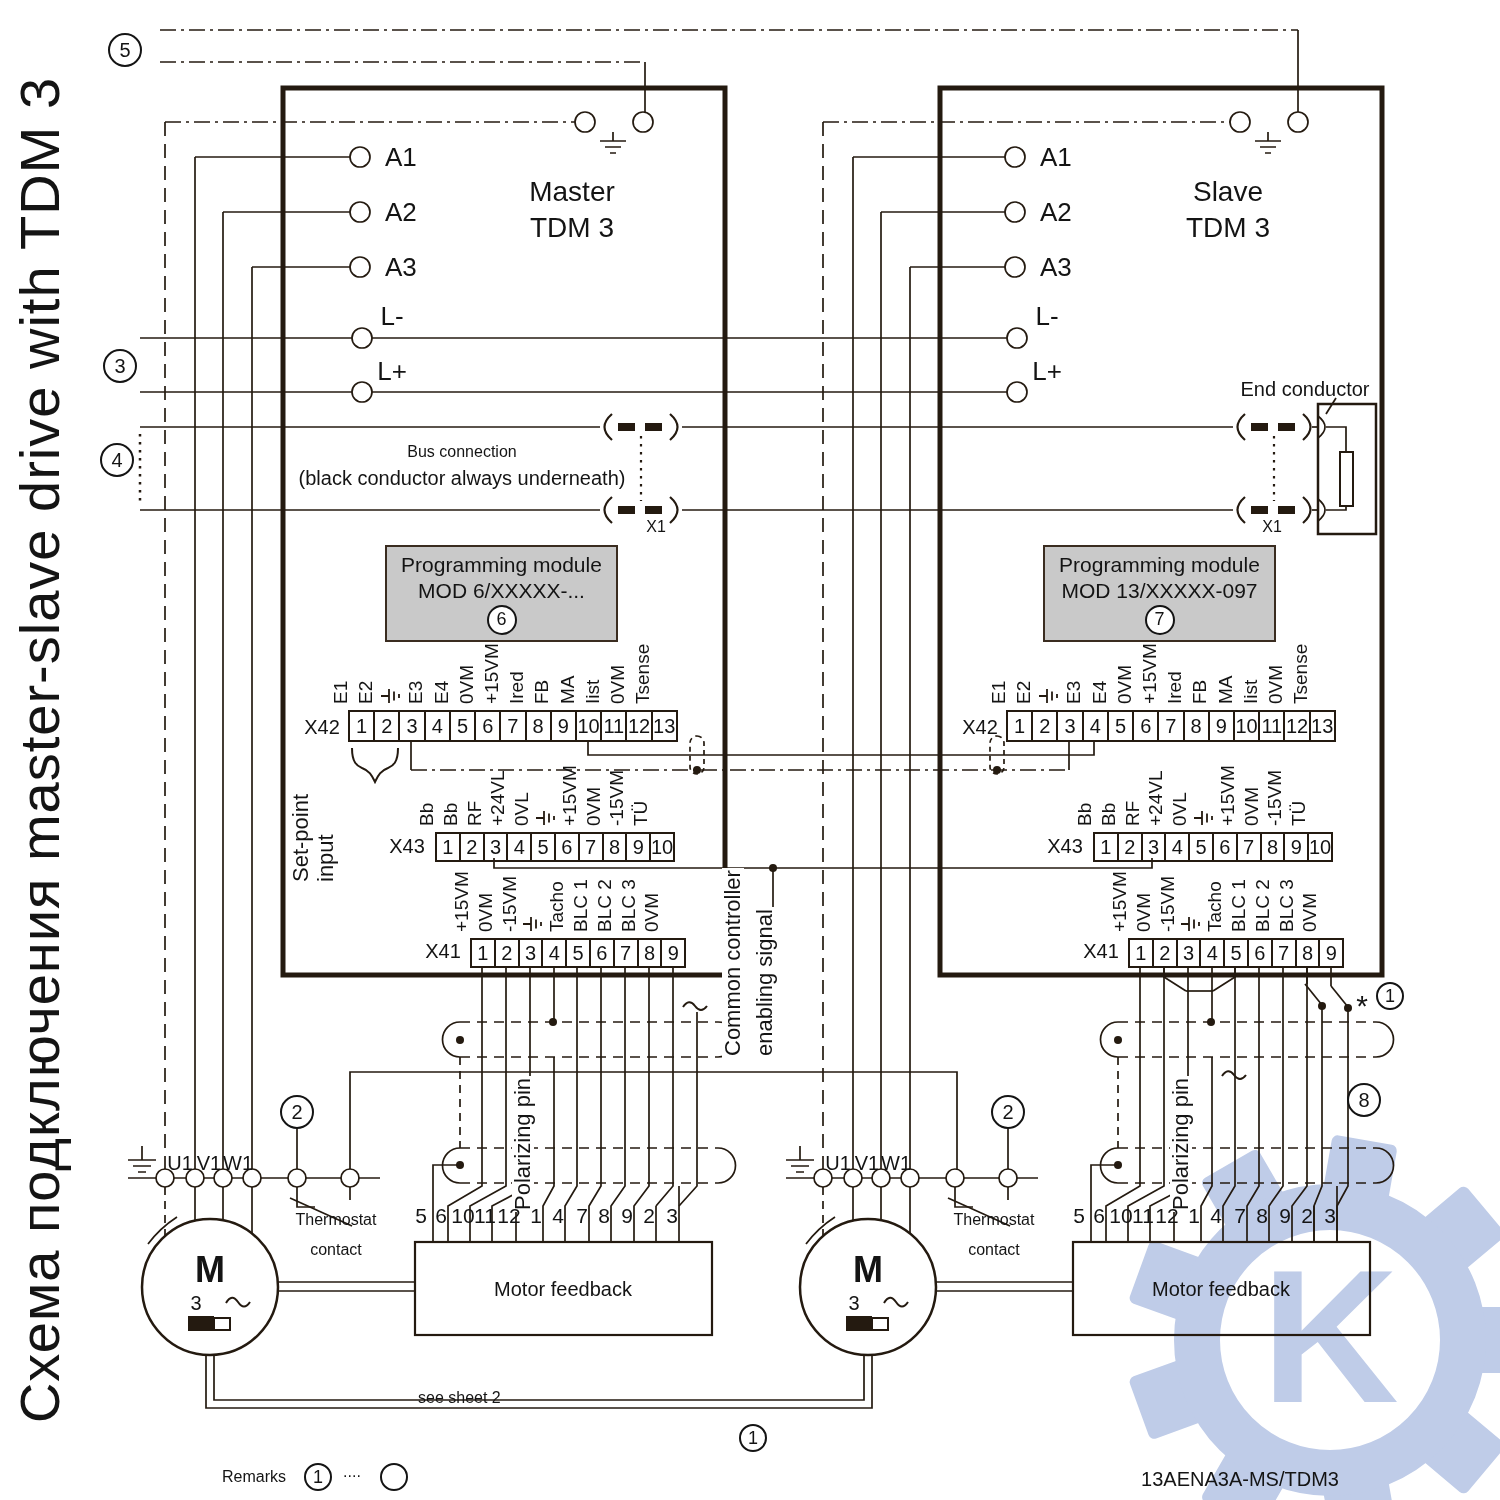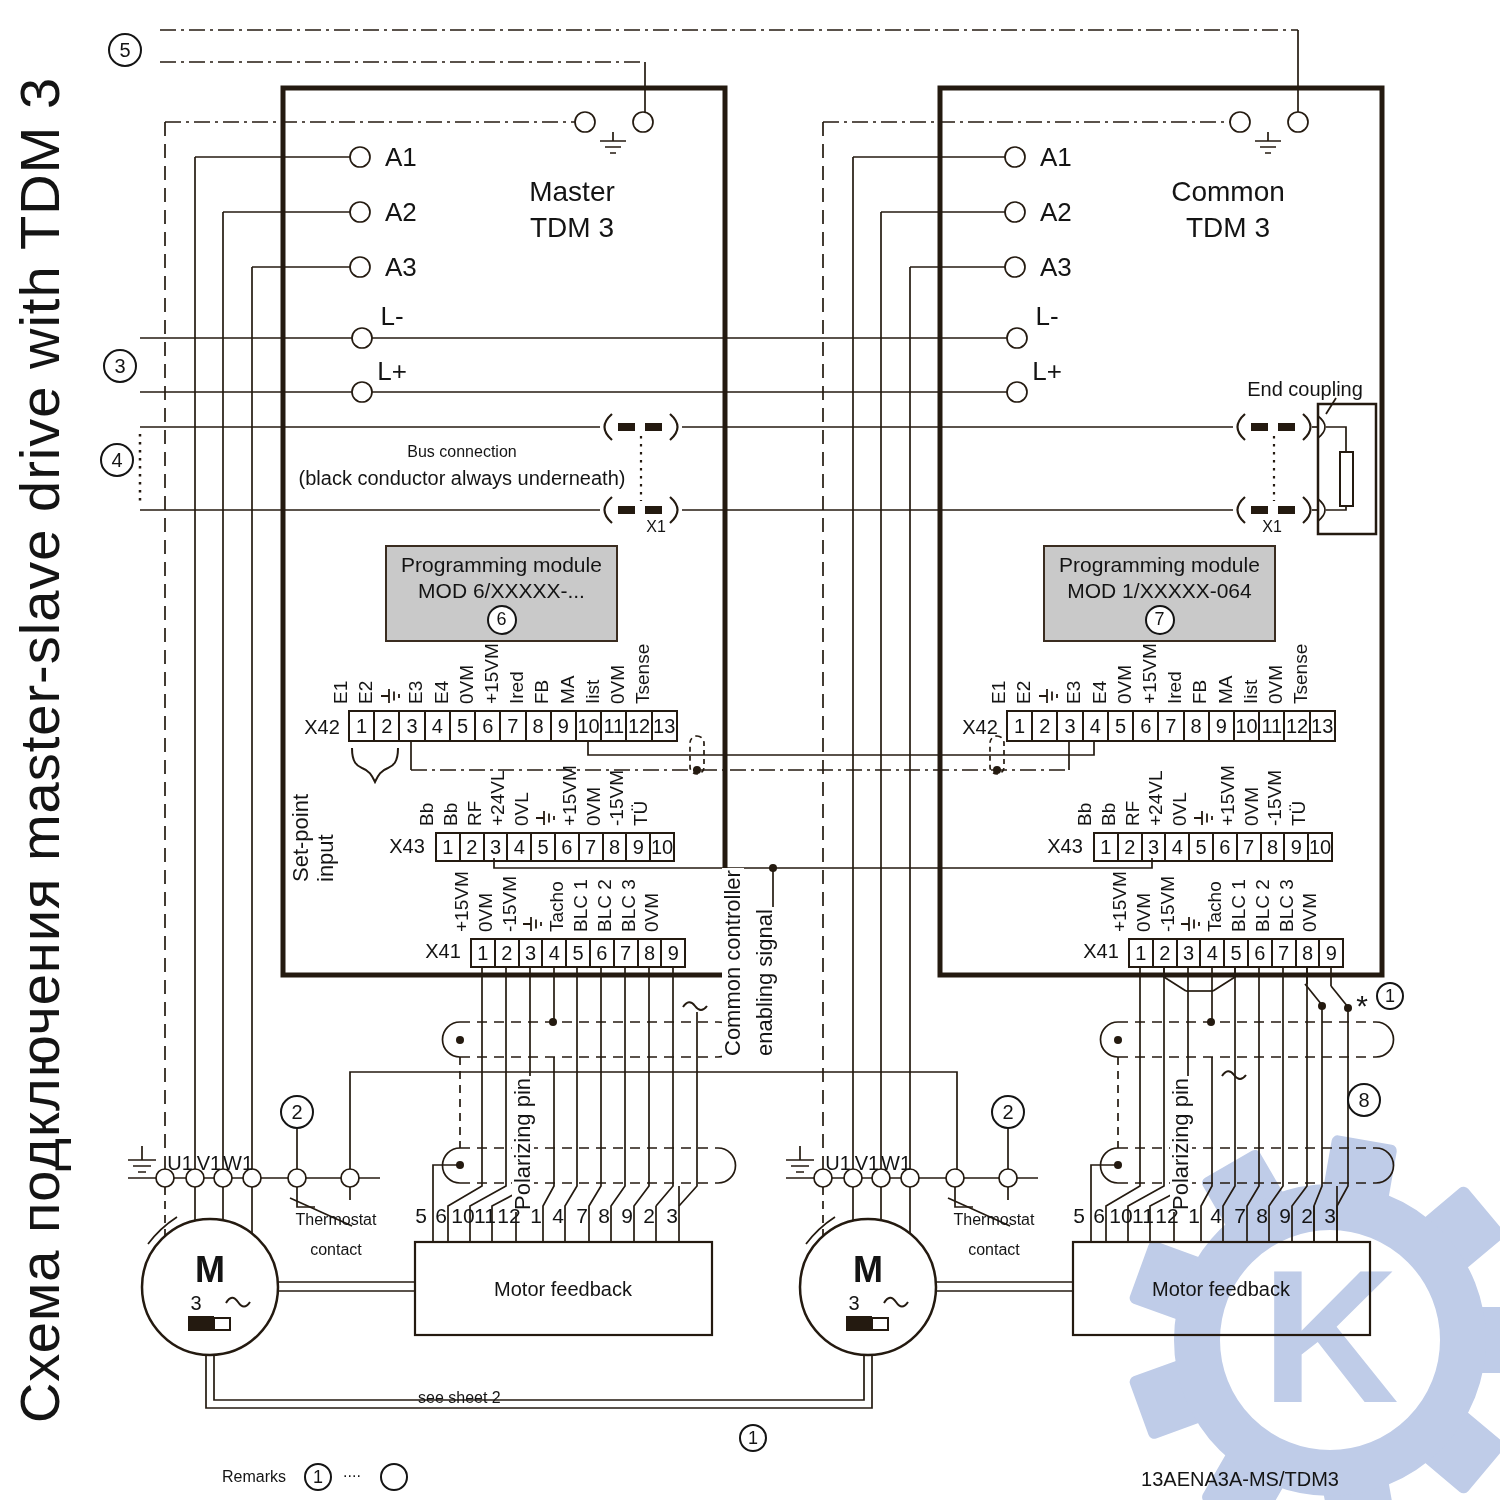--- a/index.html
+++ b/index.html
@@ -281,48 +281,48 @@
       <path d="M206,1355 V1408 H872 V1355"></path>
       <path d="M214,1355 V1400 H864 V1355"></path>
     </g>
   </g>
 </svg>
 
 <div id="vtitle">Схема подключения master-slave drive with TDM 3</div>
 
 <div class="ctr f28" style="left:572px;top:192px">Master</div>
 <div class="ctr f28" style="left:572px;top:228px">TDM 3</div>
-<div class="ctr f28" style="left:1228px;top:192px">Common</div>
+<div class="ctr f28" style="left:1228px;top:192px">Slave</div>
 <div class="ctr f28" style="left:1228px;top:228px">TDM 3</div>
 
 <div class="lft f26" style="left:385px;top:157px">A1</div>
 <div class="lft f26" style="left:385px;top:212px">A2</div>
 <div class="lft f26" style="left:385px;top:267px">A3</div>
 <div class="ctr f26" style="left:392px;top:316px">L-</div>
 <div class="ctr f26" style="left:392px;top:371px">L+</div>
 <div class="lft f26" style="left:1040px;top:157px">A1</div>
 <div class="lft f26" style="left:1040px;top:212px">A2</div>
 <div class="lft f26" style="left:1040px;top:267px">A3</div>
 <div class="ctr f26" style="left:1047px;top:316px">L-</div>
 <div class="ctr f26" style="left:1047px;top:371px">L+</div>
 
 <div class="ctr f22" style="left:462px;top:452px">Bus connection</div>
 <div class="ctr f20" style="left:462px;top:478px">(black conductor always underneath)</div>
-<div class="ctr f20" style="left:1305px;top:389px">End coupling</div>
+<div class="ctr f20" style="left:1305px;top:389px">End conductor</div>
 <div class="ctr f22" style="left:656px;top:527px">X1</div>
 <div class="ctr f22" style="left:1272px;top:527px">X1</div>
 
 <div class="module" style="left:385px;top:545px;width:233px;height:97px">
   <div class="f21">Programming module</div>
   <div class="f21">MOD 6/XXXXX-...</div>
   <div class="mbadge">6</div>
 </div>
 <div class="module" style="left:1043px;top:545px;width:233px;height:97px">
   <div class="f21">Programming module</div>
-  <div class="f21">MOD 1/XXXXX-064</div>
+  <div class="f21">MOD 13/XXXXX-097</div>
   <div class="mbadge">7</div>
 </div>
 
 <div class="ctr f24" style="left:322px;top:727px">X42</div>
 <div class="ctr f24" style="left:980px;top:727px">X42</div>
 <div class="ctr f24" style="left:407px;top:846px">X43</div>
 <div class="ctr f24" style="left:1065px;top:846px">X43</div>
 <div class="ctr f24" style="left:443px;top:951px">X41</div>
 <div class="ctr f24" style="left:1101px;top:951px">X41</div>
 

